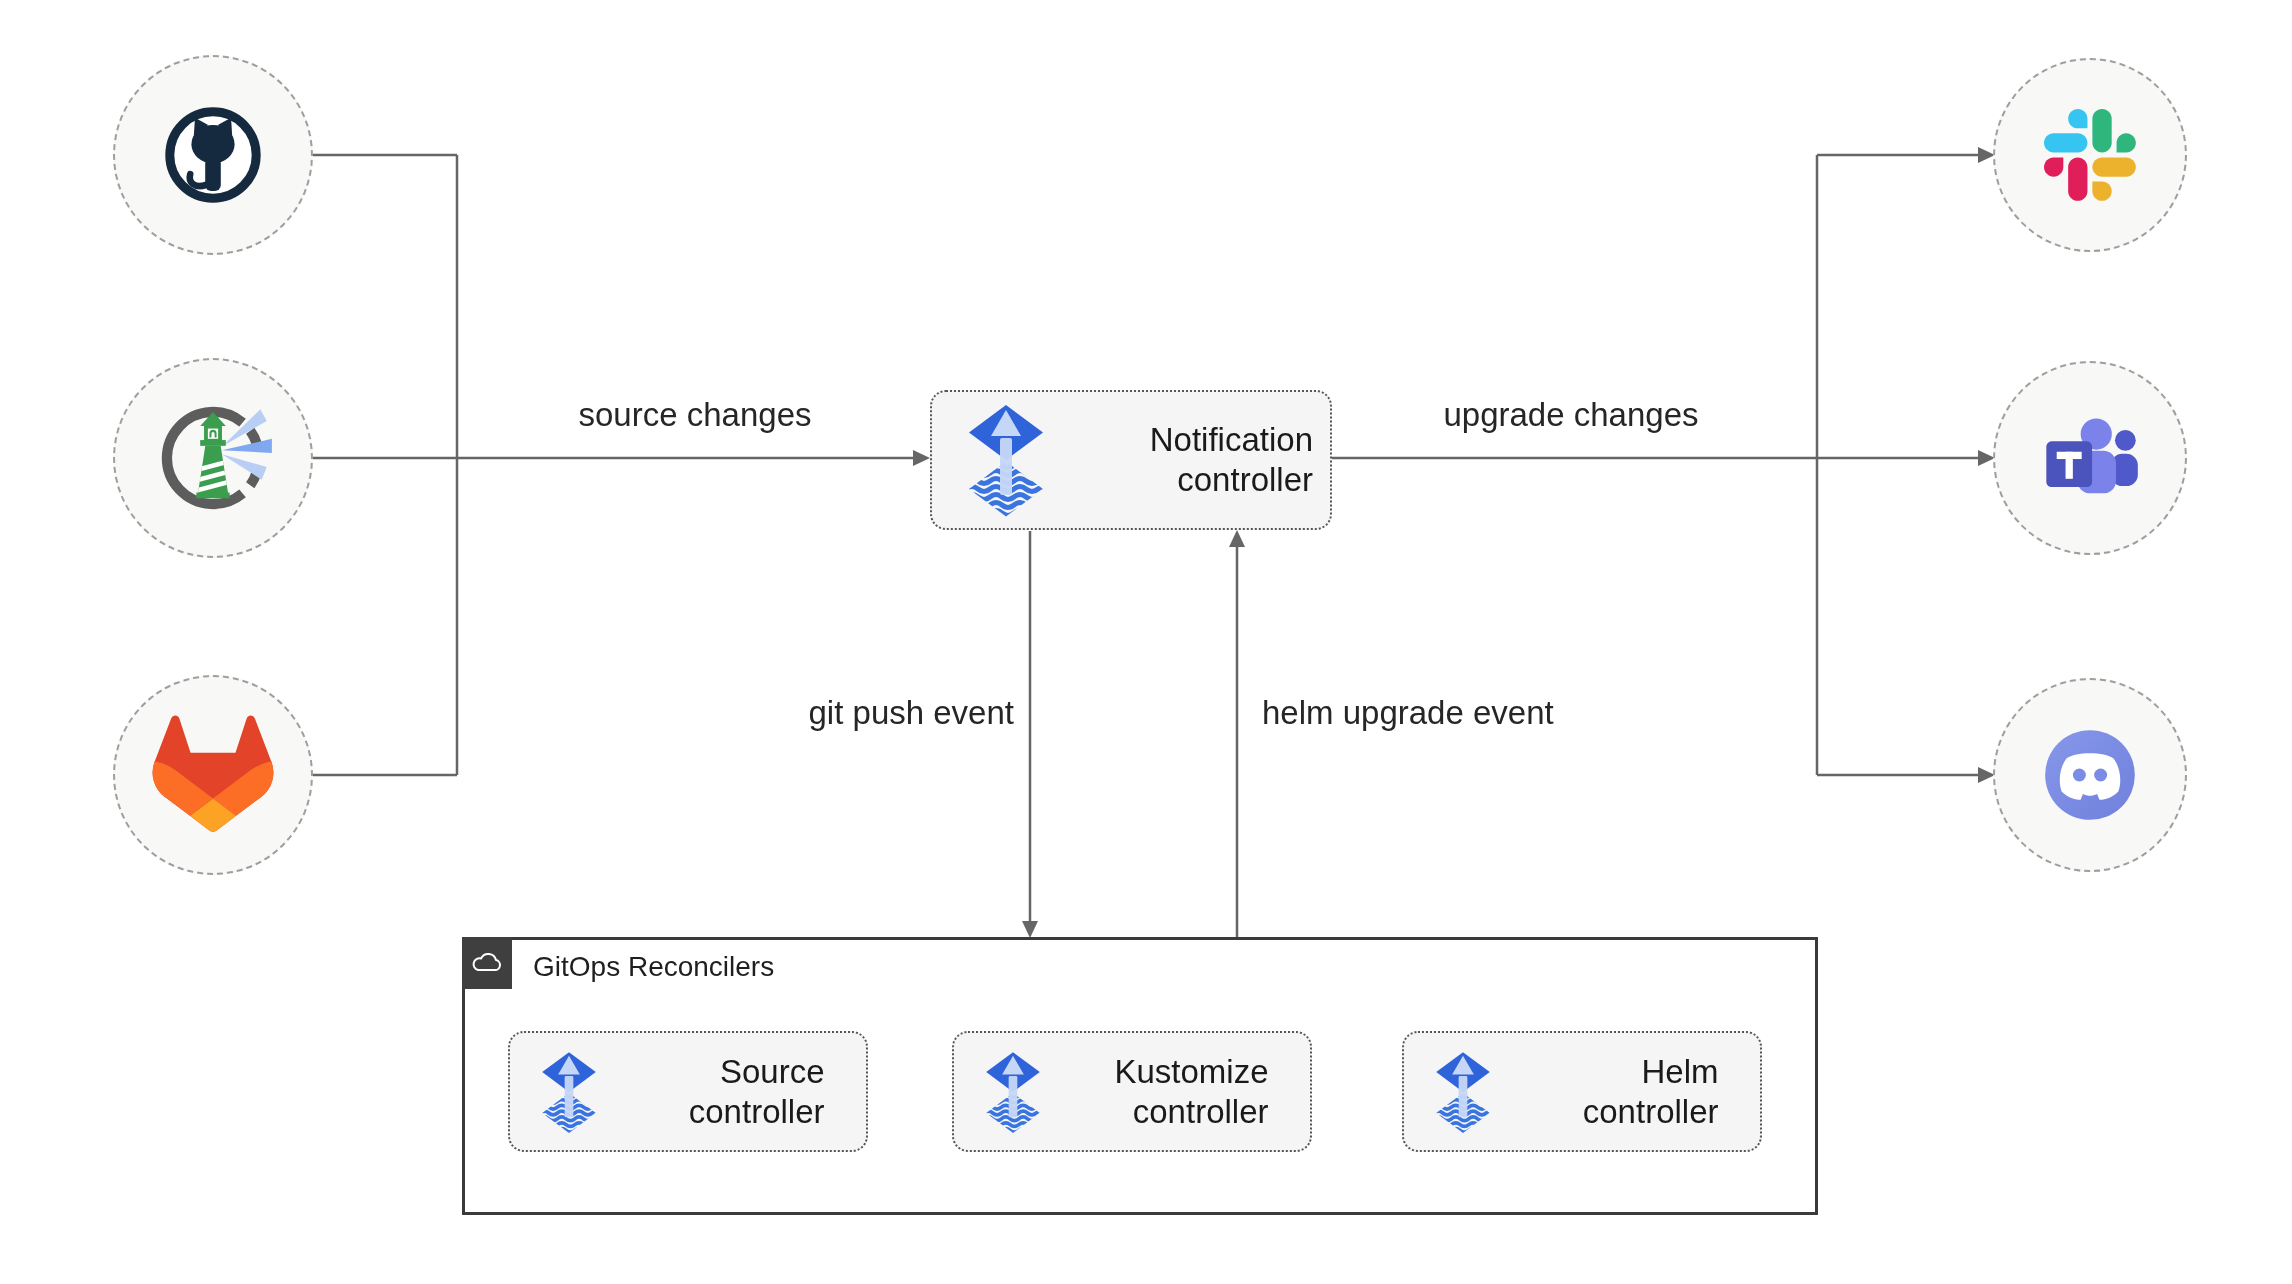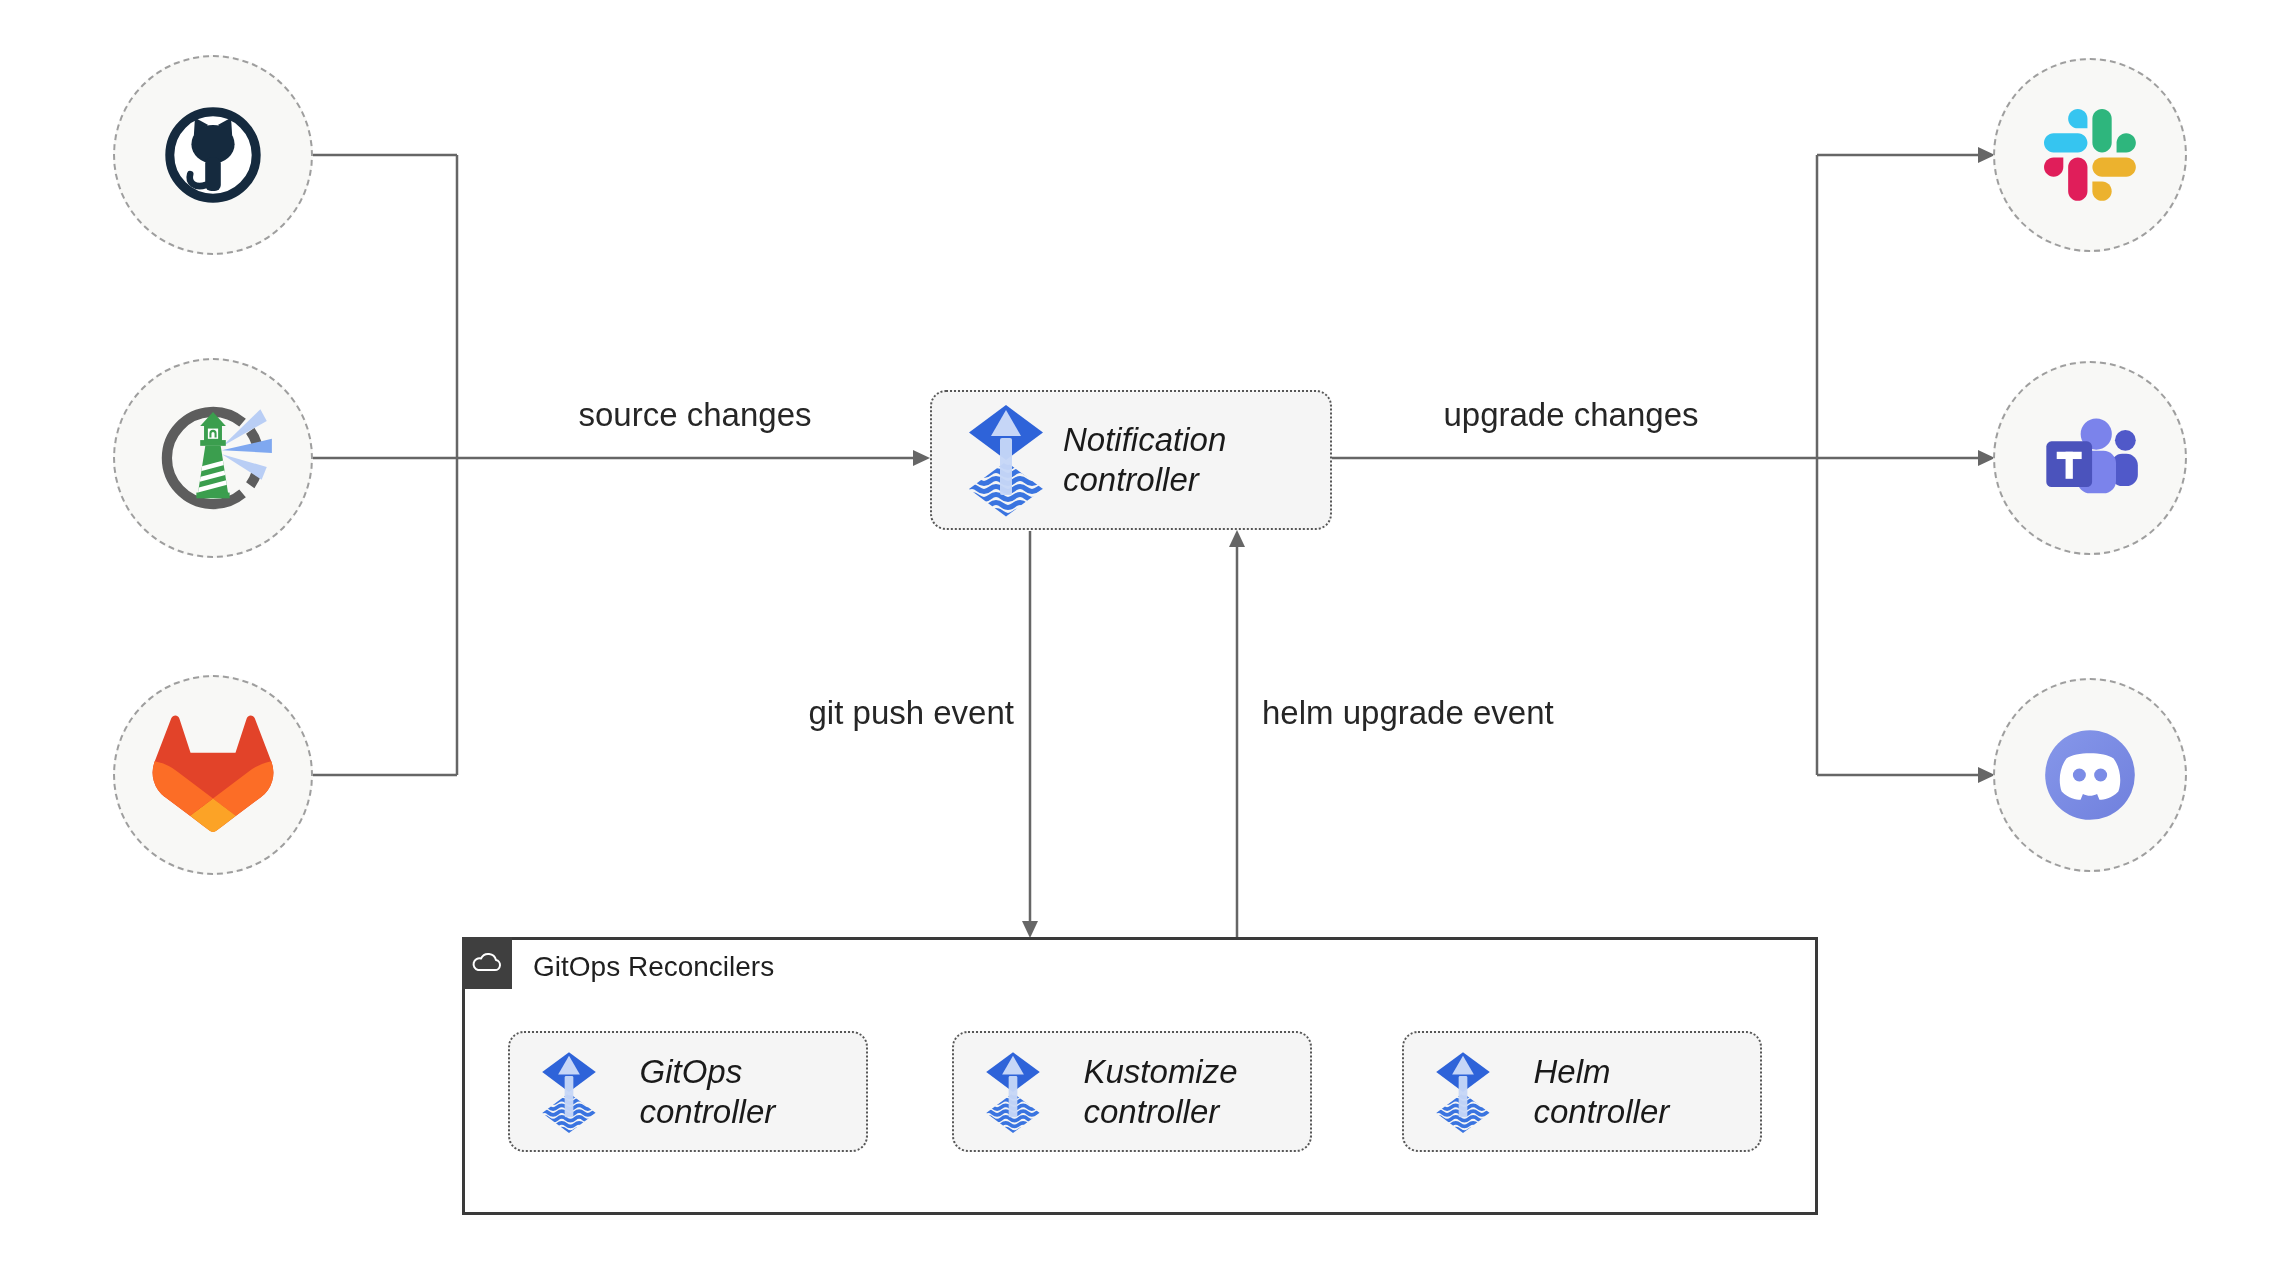--- a/index.html
+++ b/index.html
@@ -5,21 +5,21 @@
   html,body{margin:0;padding:0;background:#ffffff;}
   .canvas{position:relative;width:2292px;height:1284px;background:#ffffff;overflow:hidden;
           font-family:"Liberation Sans", sans-serif;color:#1a1a1a;}
   svg.edges{position:absolute;left:0;top:0;width:2292px;height:1284px;z-index:1;}
   .circle{position:absolute;border:2px dashed #9e9e9e;border-radius:50%;background:#f8f8f6;
           display:flex;align-items:center;justify-content:center;z-index:2;box-sizing:border-box;}
   .circle.lg{width:200px;height:200px;}
   .circle.rg{width:194px;height:194px;}
   .box{position:absolute;background:#f5f5f5;border:2px dotted #565656;border-radius:16px;
        display:flex;align-items:center;z-index:3;box-sizing:border-box;}
-  .box .box-label{flex:1;text-align:left;font-size:33px;line-height:40px;color:#1a1a1a;font-style:italic;}
+  .box .box-label{flex:1;text-align:right;font-size:33px;line-height:40px;color:#1a1a1a;}
   .box.notif{left:930px;top:390px;width:402px;height:140px;padding-left:34px;}
   .box.inner{width:360px;height:121px;padding-left:30px;}
   .edge-label{position:absolute;font-size:33px;color:#262626;z-index:4;white-space:nowrap;}
   .group{position:absolute;left:462px;top:937px;width:1356px;height:278px;
          border:3px solid #3a3a3a;background:#ffffff;z-index:2;box-sizing:border-box;}
   .group-header{position:absolute;left:-3px;top:-3px;width:50px;height:52px;background:#3f3f3f;
                 display:flex;align-items:center;justify-content:center;}
   .group-title{position:absolute;left:68px;top:11px;font-size:28px;color:#1f1f1f;white-space:nowrap;}
   .hidden-defs{position:absolute;width:0;height:0;overflow:hidden;}
 </style>
@@ -185,21 +185,21 @@
         <path d="M7 19 h17 a5 5 0 0 0 1-9.9 A8 8 0 0 0 10 7.5 A5.5 5.5 0 0 0 7 19 Z" fill="none" stroke="#ffffff" stroke-width="2" stroke-linejoin="round"></path>
       </svg>
     </div>
     <div class="group-title">GitOps Reconcilers</div>
   </div>
 
   <div class="box inner" style="left:508px;top:1031px;">
     <svg width="58" height="84" viewBox="0 0 80 116">
         <use href="#flux-logo"></use>
       </svg>
-    <div class="box-label" style="max-width:185px;margin:0 auto;">GitOps controller</div>
+    <div class="box-label" style="max-width:185px;margin:0 auto;">Source controller</div>
   </div>
   <div class="box inner" style="left:952px;top:1031px;">
     <svg width="58" height="84" viewBox="0 0 80 116">
         <use href="#flux-logo"></use>
       </svg>
     <div class="box-label" style="max-width:185px;margin:0 auto;">Kustomize controller</div>
   </div>
   <div class="box inner" style="left:1402px;top:1031px;">
     <svg width="58" height="84" viewBox="0 0 80 116">
         <use href="#flux-logo"></use>

